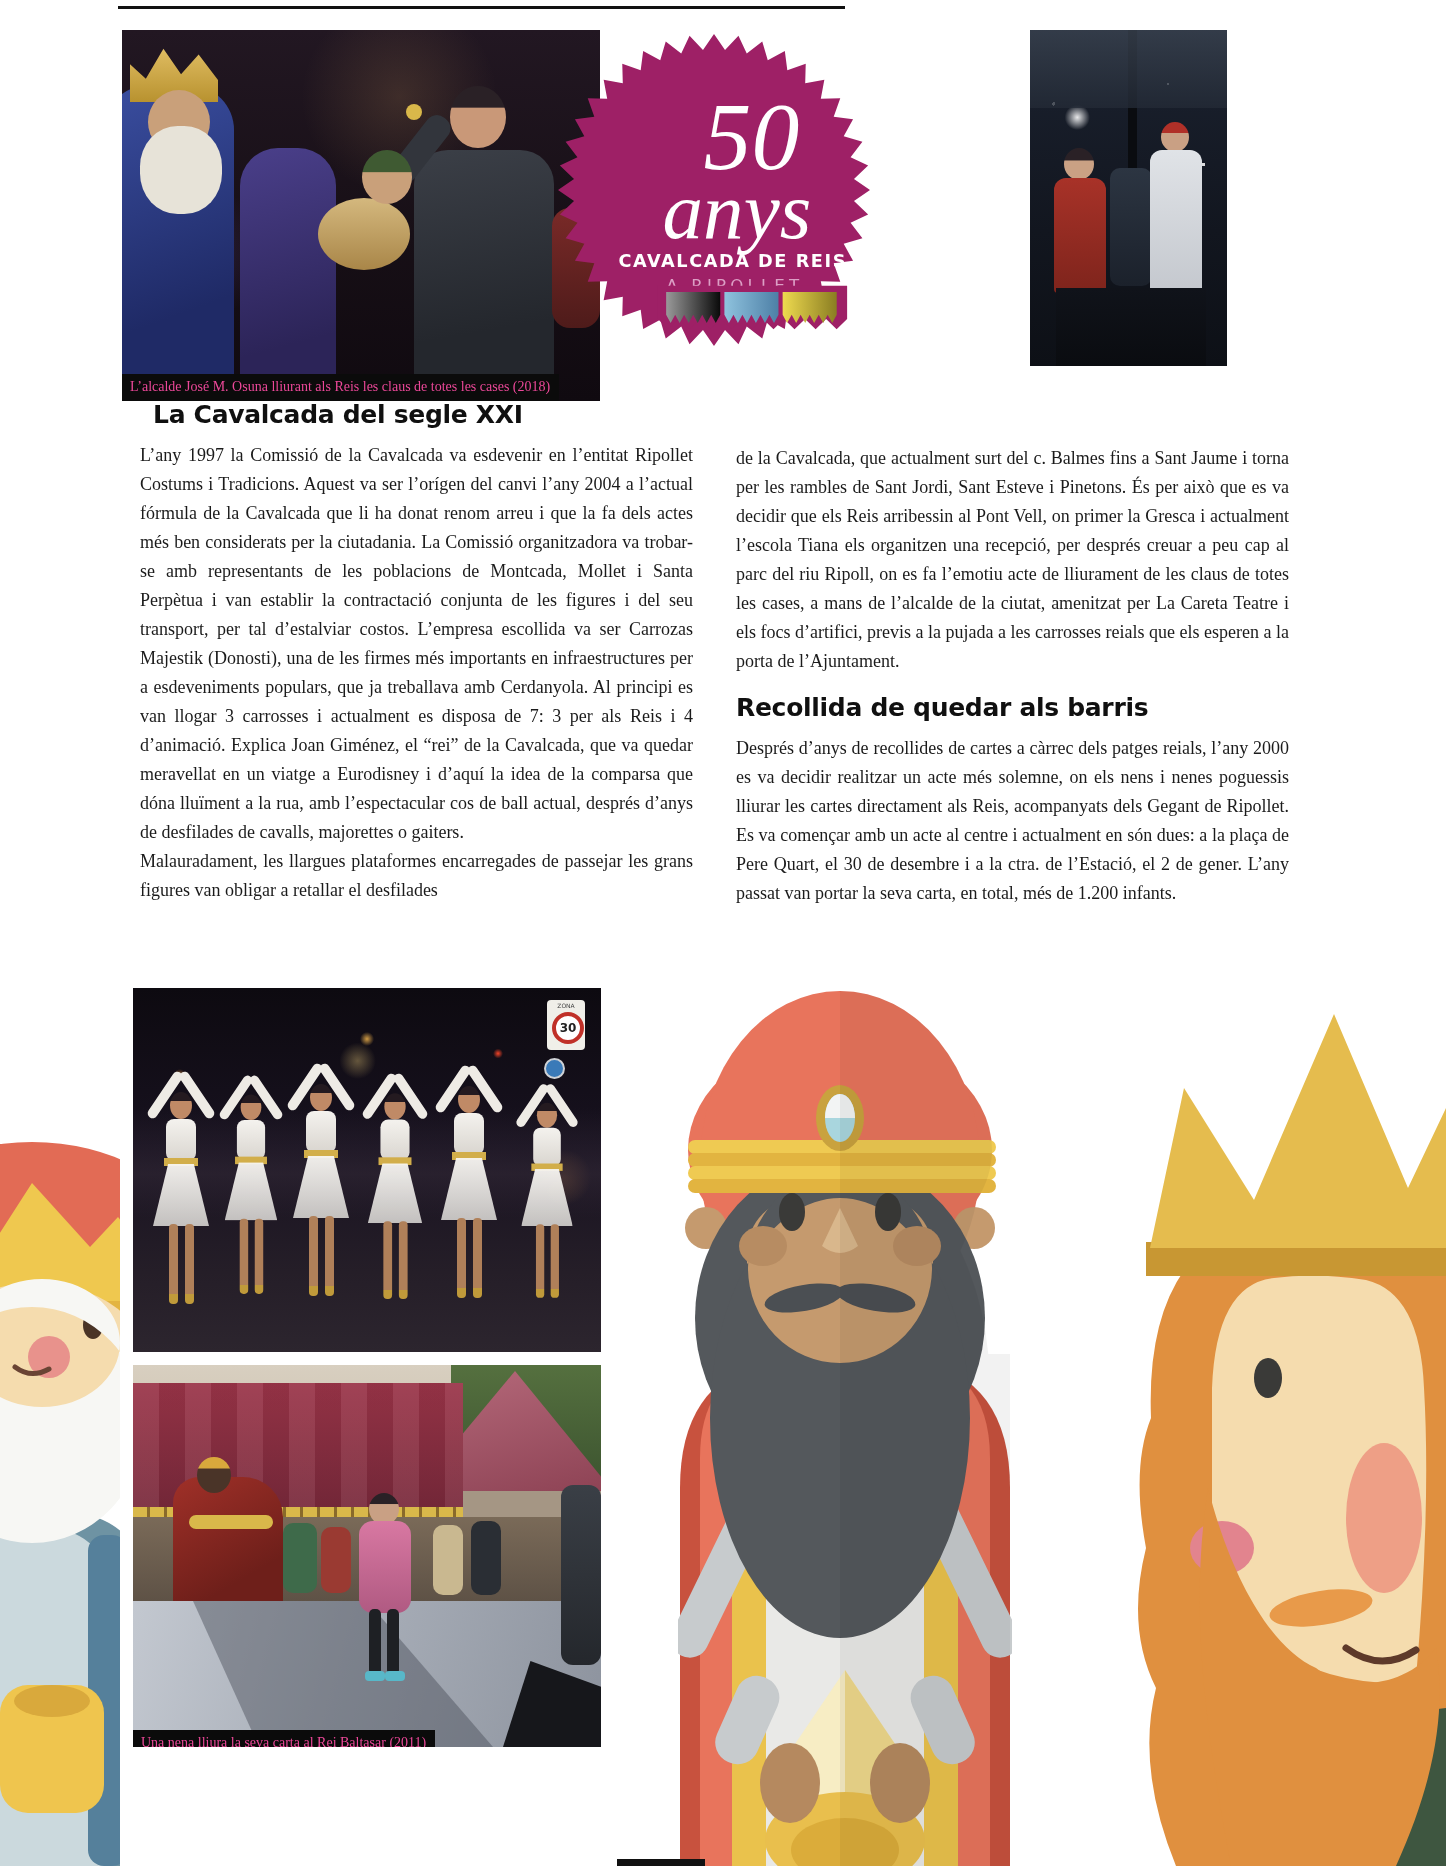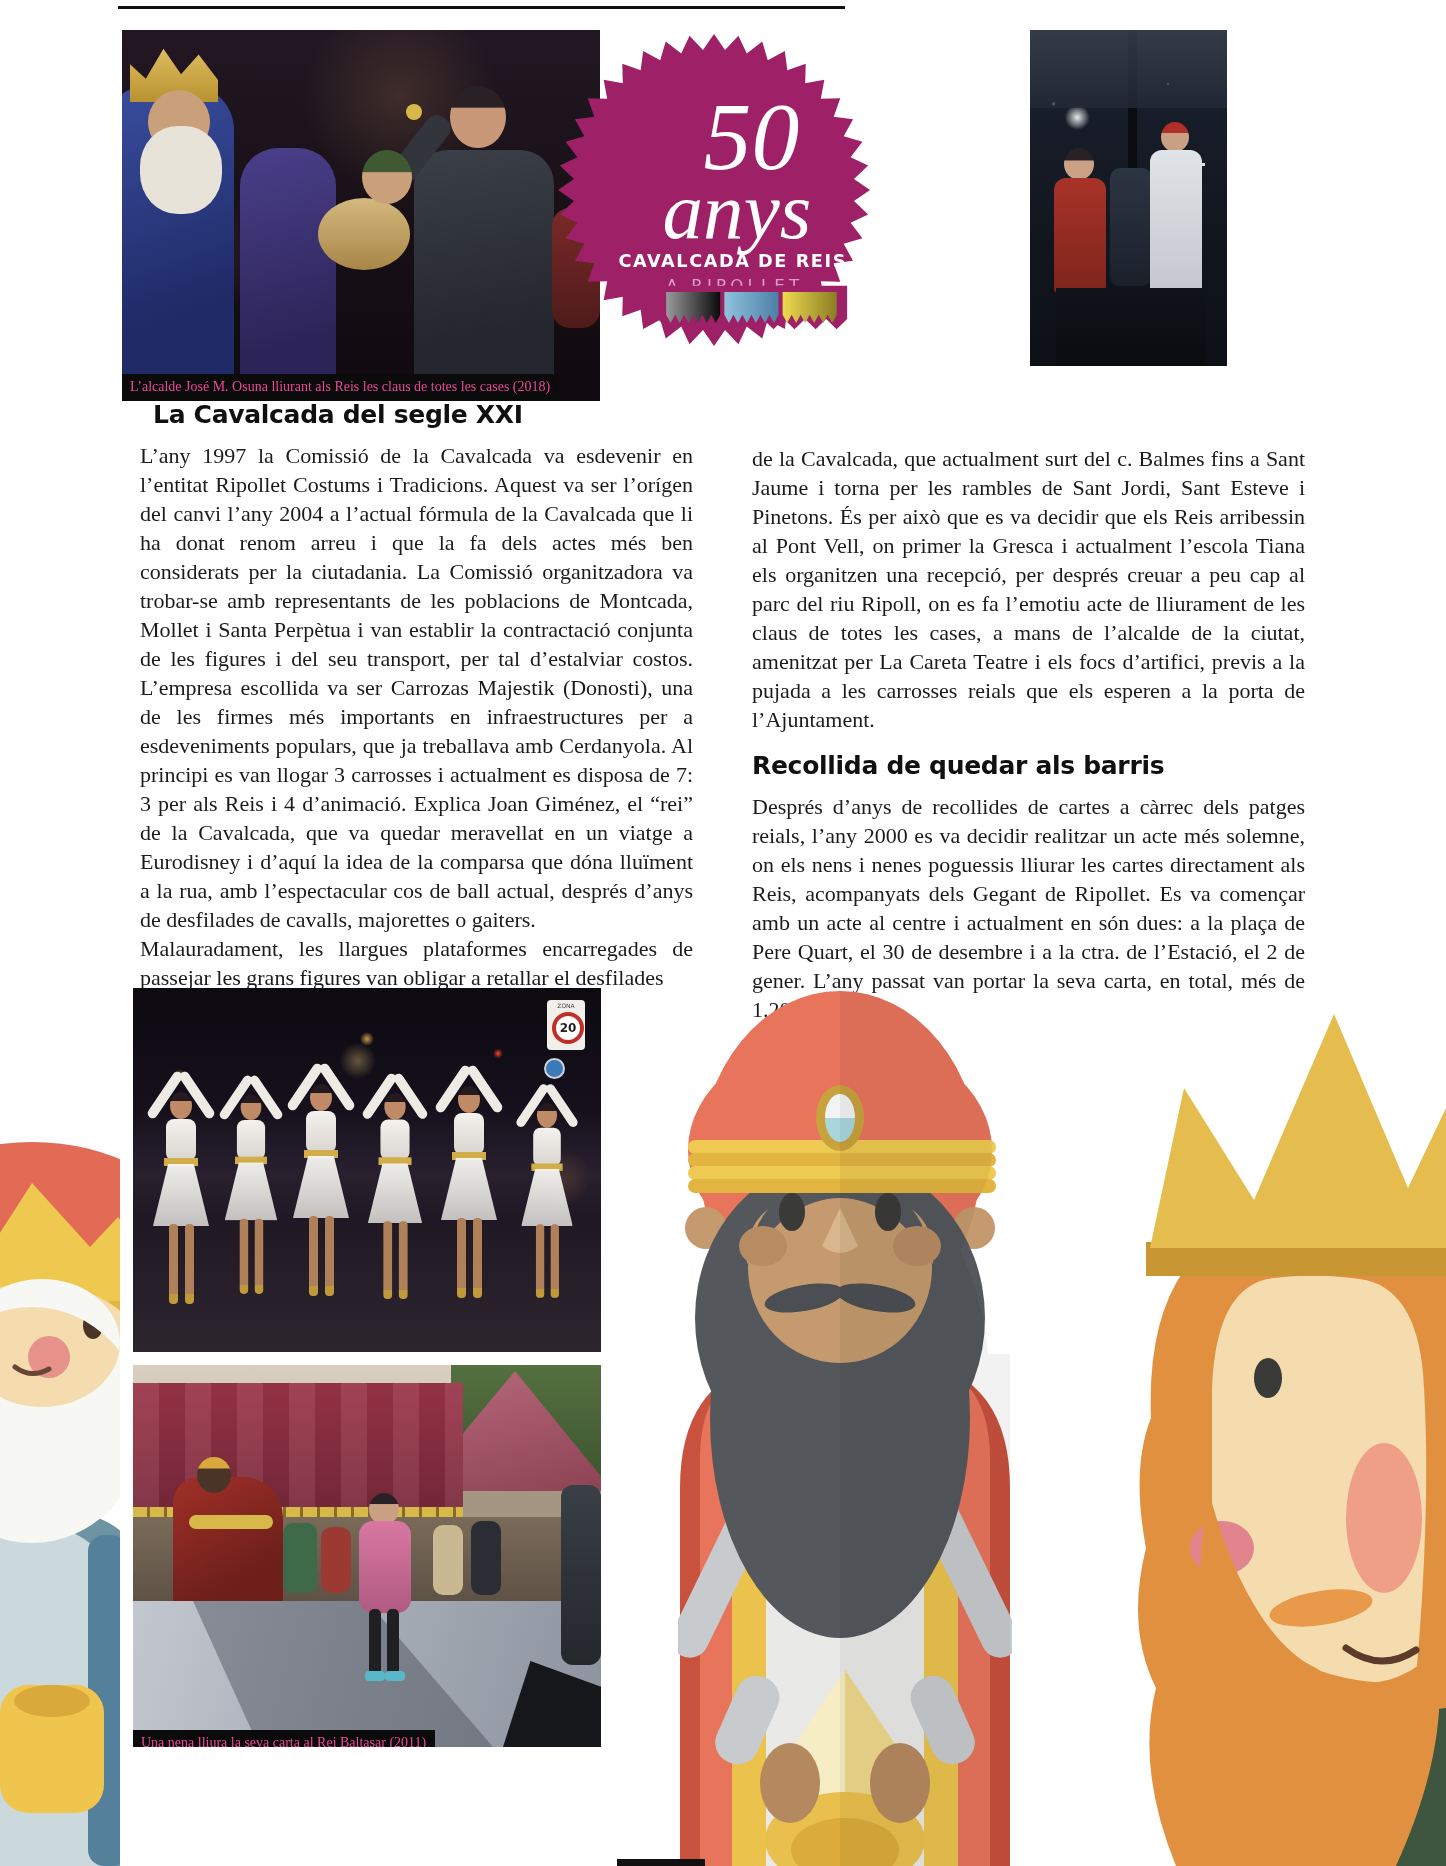--- a/index.html
+++ b/index.html
@@ -11,21 +11,21 @@
   
   .photo{position:absolute;overflow:hidden;}
   .photo > div{position:absolute;}
   .caption{position:absolute;left:0;bottom:0;background:#0b0b0b;color:#ec4899;
            font-family:"Liberation Serif",serif;font-size:14px;line-height:18px;
            padding:4px 9px 5px 8px;white-space:nowrap;max-width:100%;overflow:hidden;}
   
   .col{position:absolute;width:553px;color:#1b1b1b;}
   .col h1{font-family:"DejaVu Sans",sans-serif;font-weight:bold;font-size:25px;
           letter-spacing:-0.3px;color:#101010;margin:0 0 9px 13px;line-height:34px;}
-  .col p{font-size:22px;line-height:29px;text-align:justify;margin:0;}
+  .col p{font-size:18px;line-height:29px;text-align:justify;margin:0;}
   .col p + p{margin-top:0;}
   
   .dancer{position:absolute;width:64px;height:260px;}
   .dancer > div{position:absolute;}
   .d-arm{width:10px;height:54px;background:#eeebe5;border-radius:5px;top:-4px;}
   .d-al{left:11px;transform:rotate(34deg);}
   .d-ar{right:11px;transform:rotate(-34deg);}
   .d-head{top:20px;left:21px;width:22px;height:27px;border-radius:50%;
           background:linear-gradient(#241a20 32%,#c08a66 34%);}
   .d-torso{top:47px;left:17px;width:30px;height:42px;border-radius:8px;
@@ -122,42 +122,42 @@
     <div style="left:131px;top:92px;width:28px;height:30px;border-radius:50%;background:linear-gradient(#b03028 36%,#c9a084 38%);"></div>
     <div style="left:120px;top:120px;width:52px;height:200px;border-radius:12px;background:linear-gradient(#e0e3e7,#b9bdc4);"></div>
     <div style="left:26px;top:258px;width:150px;height:78px;background:linear-gradient(#10131a,#0a0c10);"></div>
   </div>
 
   <div class="col" style="left:140px;top:398px;">
     <h1>La Cavalcada del segle XXI</h1>
     <p>L’any 1997 la Comissió de la Cavalcada va esdevenir en l’entitat Ripollet Costums i Tradicions. Aquest va ser l’orígen del canvi l’any 2004 a l’actual fórmula de la Cavalcada que li ha donat renom arreu i que la fa dels actes més ben considerats per la ciutadania. La Comissió organitzadora va trobar-se amb representants de les poblacions de Montcada, Mollet i Santa Perpètua i van establir la contractació conjunta de les figures i del seu transport, per tal d’estalviar costos. L’empresa escollida va ser Carrozas Majestik (Donosti), una de les firmes més importants en infraestructures per a esdeveniments populars, que ja treballava amb Cerdanyola. Al principi es van llogar 3 carrosses i actualment es disposa de 7: 3 per als Reis i 4 d’animació. Explica Joan Giménez, el “rei” de la Cavalcada, que va quedar meravellat en un viatge a Eurodisney i d’aquí la idea de la comparsa que dóna lluïment a la rua, amb l’espectacular cos de ball actual, després d’anys de desfilades de cavalls, majorettes o gaiters.</p>
     <p>Malauradament, les llargues plataformes encarregades de passejar les grans figures van obligar a retallar el desfilades</p>
   </div>
-  <div class="col" style="left:752px;top:444px;">
+  <div class="col" style="left:736px;top:444px;">
     <p>de la Cavalcada, que actualment surt del c. Balmes fins a Sant Jaume i torna per les rambles de Sant Jordi, Sant Esteve i Pinetons. És per això que es va decidir que els Reis arribessin al Pont Vell, on primer la Gresca i actualment l’escola Tiana els organitzen una recepció, per després creuar a peu cap al parc del riu Ripoll, on es fa l’emotiu acte de lliurament de les claus de totes les cases, a mans de l’alcalde de la ciutat, amenitzat per La Careta Teatre i els focs d’artifici, previs a la pujada a les carrosses reials que els esperen a la porta de l’Ajuntament.</p>
     <h1 style="margin:15px 0 9px 0;">Recollida de quedar als barris</h1>
     <p>Després d’anys de recollides de cartes a càrrec dels patges reials, l’any 2000 es va decidir realitzar un acte més solemne, on els nens i nenes poguessis lliurar les cartes directament als Reis, acompanyats dels Gegant de Ripollet. Es va començar amb un acte al centre i actualment en són dues: a la plaça de Pere Quart, el 30 de desembre i a la ctra. de l’Estació, el 2 de gener. L’any passat van portar la seva carta, en total, més de 1.200 infants.</p>
   </div>
 
   <div class="photo" style="left:133px;top:988px;width:468px;height:364px;
        background:
         radial-gradient(circle 7px at 78% 18%,rgba(255,70,40,.95),transparent 70%),
         radial-gradient(circle 10px at 50% 14%,rgba(255,190,80,.8),transparent 70%),
         radial-gradient(circle 26px at 48% 20%,rgba(255,220,130,.35),transparent 70%),
         radial-gradient(circle 9px at 10% 24%,rgba(255,160,60,.6),transparent 70%),
         radial-gradient(circle 40px at 92% 52%,rgba(255,170,80,.25),transparent 70%),
         linear-gradient(180deg,#0d0a10 0%,#181220 45%,#251e28 78%,#2c252e 100%);">
     <div style="left:0;top:120px;width:468px;height:110px;
          background:linear-gradient(rgba(40,32,44,.0),rgba(52,42,56,.55) 60%,rgba(40,32,44,.0));"></div>
     <div style="right:16px;top:12px;width:38px;height:50px;background:#f0efe9;border-radius:4px;">
       <div style="position:absolute;left:0;top:2px;width:38px;text-align:center;
            font-family:'DejaVu Sans',sans-serif;font-size:6px;color:#444;">ZONA</div>
       <div style="position:absolute;left:5px;top:12px;width:24px;height:24px;border-radius:50%;
            border:4px solid #c03028;background:#fff;text-align:center;line-height:24px;
-           font-family:'DejaVu Sans',sans-serif;font-weight:bold;font-size:12px;color:#222;">20</div>
+           font-family:'DejaVu Sans',sans-serif;font-weight:bold;font-size:12px;color:#222;">30</div>
     </div>
     <div style="right:36px;top:70px;width:17px;height:17px;border-radius:50%;background:#3a7ab8;border:2px solid #cfd2d6;"></div>
     <div id="dancers-figures" style="position:absolute;left:0;top:0;width:468px;height:364px;">
         <div class="dancer" style="left: 16px; top: 84px; transform: scale(1);">
           <div class="d-arm d-al"></div>
           <div class="d-arm d-ar"></div>
           <div class="d-head"></div>
           <div class="d-torso"></div>
           <div class="d-belt"></div>
           <div class="d-skirt"></div>

